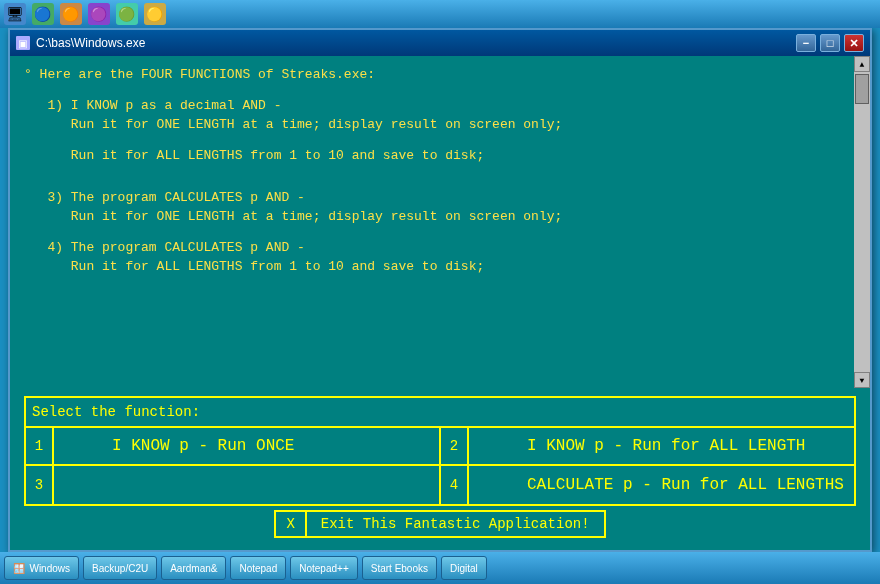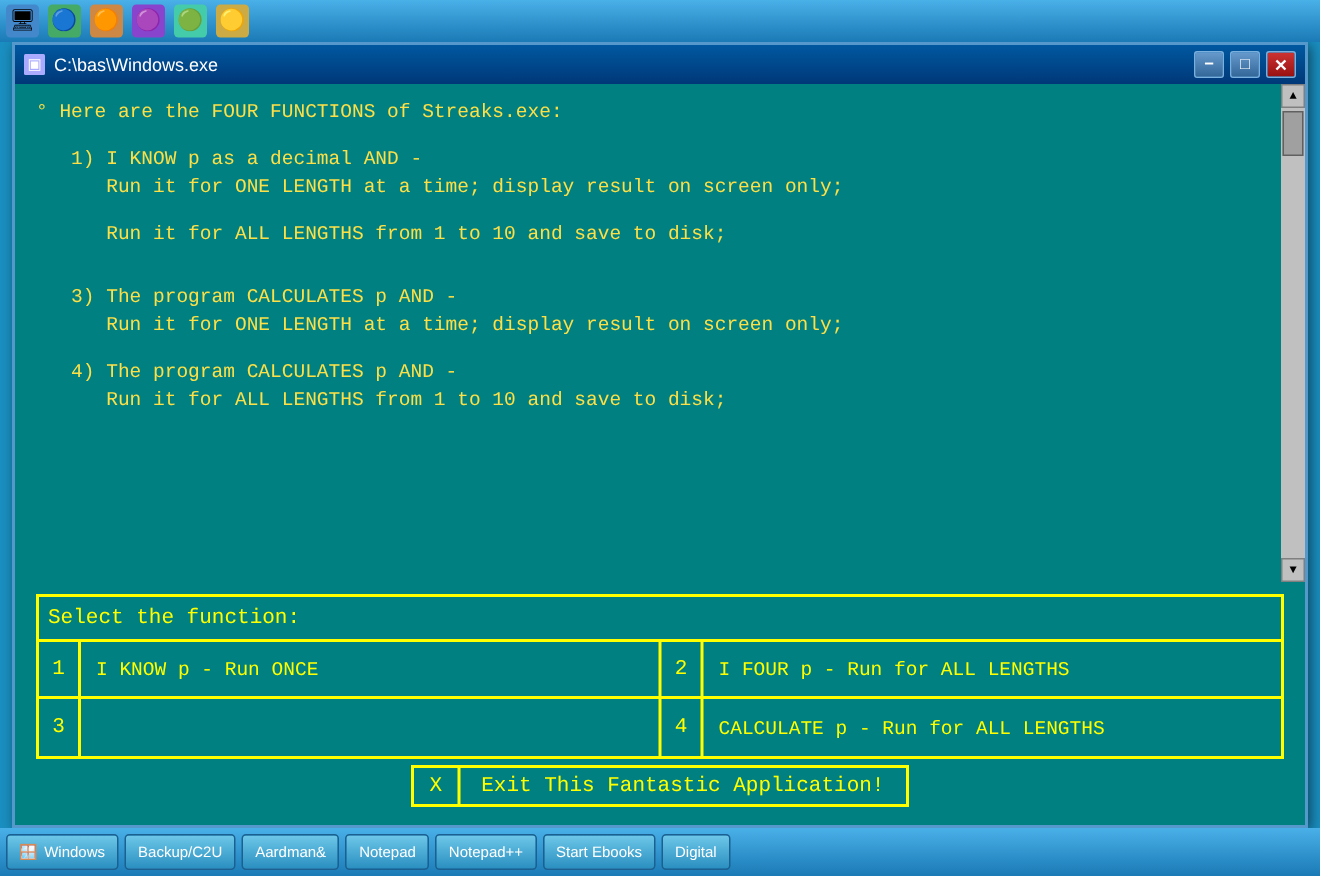--- a/index.html
+++ b/index.html
@@ -240,22 +240,23 @@
       flex-shrink: 0;
       border-right: 2px solid #ffff00;
       align-self: stretch;
       display: flex;
       align-items: center;
       justify-content: center;
     }
 
     .cell-label {
       padding: 6px 10px;
-      font-size: 13px;
-      cursor: pointer;
+      font-size: 16px;
+      cursor: pointer;
+      margin-left: 48px;
     }
 
     .exit-row {
       display: flex;
       justify-content: center;
       align-items: center;
       padding: 4px 0 0 0;
     }
 
     .exit-box {
@@ -335,21 +336,21 @@
     <div class="function-box">
       <div class="function-header">Select the function:</div>
       <div class="function-grid">
 
         <div class="function-cell">
           <div class="cell-num">1</div>
           <div class="cell-label">I KNOW p - Run ONCE</div>
         </div>
         <div class="function-cell">
           <div class="cell-num">2</div>
-          <div class="cell-label">I FOUR p - Run for ALL LENGTHS</div>
+          <div class="cell-label">I KNOW p - Run for ALL LENGTH</div>
         </div>
 
         <div class="function-cell" style="border-bottom:none;">
           <div class="cell-num" style="border-bottom:none;">3</div>
         </div>
         <div class="function-cell" style="border-bottom:none;">
           <div class="cell-num" style="border-bottom:none;">4</div>
           <div class="cell-label">CALCULATE p - Run for ALL LENGTHS</div>
         </div>
       </div>

